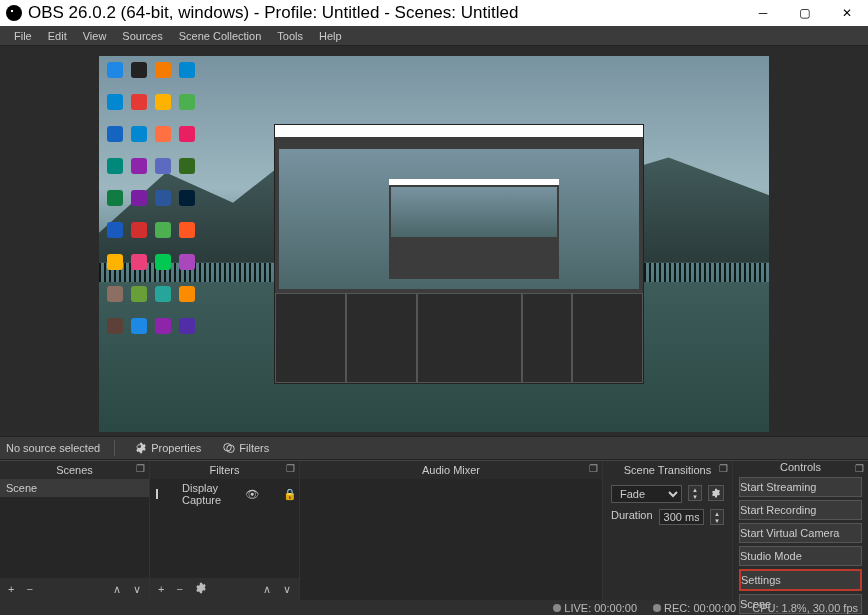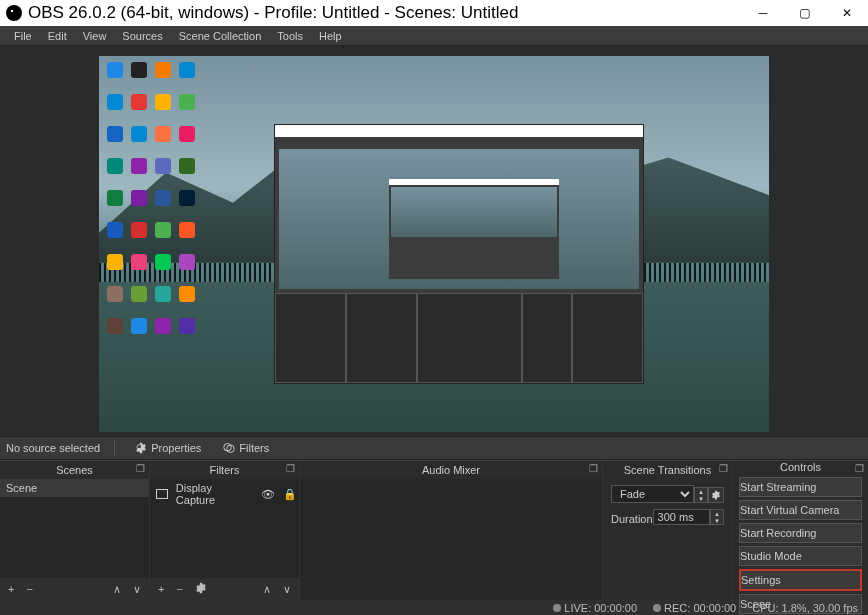--- a/index.html
+++ b/index.html
@@ -34,26 +34,26 @@
 .gear-icon,.filter-icon{width:12px;height:12px;display:inline-block;}
 .gear-icon svg,.filter-icon svg{width:100%;height:100%;fill:#ccc;}
 .panels { height:140px; display:flex; background:#2b2b2b; border-top:1px solid #444;}
 .panel { border-right:1px solid #333; display:flex; flex-direction:column; }
 .panel-header{height:18px;display:flex;align-items:center;justify-content:center;background:#2b2b2b;position:relative;font-size:11px;}
 .panel-header .popout{position:absolute;right:4px;top:2px;font-size:10px;color:#999;}
 .panel-body{flex:1;overflow:hidden;background:#262626;}
 .panel-footer{height:22px;display:flex;align-items:center;gap:4px;padding:0 4px;font-size:14px;color:#bbb;background:#2f2f2f;}
 .panel-footer .fbtn{padding:0 4px;cursor:default;}
 .scene-item{padding:3px 6px;background:#3a3a3a;}
-.source-item{padding:3px 6px;display:flex;align-items:center;gap:8px;}
+.source-item{padding:3px 6px;display:flex;align-items:center;gap:24px;}
 .source-item .monitor-icon{width:12px;height:10px;border:1px solid #ccc;}
 .eye-icon{margin-left:auto;width:14px;}
 .lock-icon{width:10px;color:#888;}
 .transition-body{padding:6px 8px;display:flex;flex-direction:column;gap:6px;}
-.trow{display:flex;align-items:flex-end;}
+.trow{display:flex;align-items:flex-start;gap:6px;}
 .trow select,.trow input{background:#222;border:1px solid #555;color:#ccc;padding:1px 4px;font-size:11px;}
 .tgear{width:16px;height:16px;display:flex;align-items:center;justify-content:center;border:1px solid #555;background:#333;}
 .spinb{display:flex;flex-direction:column;border:1px solid #555;}
 .spinb div{height:7px;width:12px;font-size:7px;line-height:7px;text-align:center;background:#333;}
 .controls-body{padding:4px 6px;display:flex;flex-direction:column;gap:3px;}
 .ctrl-btn{background:#3a3a3a;border:1px solid #555;padding:3px 0;text-align:left;font-size:11px;}
 .ctrl-btn.highlight{border:2px solid #c0392b;}
 .statusbar{height:15px;background:#2f2f2f;display:flex;align-items:center;justify-content:flex-end;gap:16px;padding:0 10px;font-size:10px;color:#bbb;}
 .dot{width:8px;height:8px;border-radius:50%;background:#888;display:inline-block;margin-right:3px;}
 </style>
@@ -246,22 +246,22 @@
     </div>
   </div>
 
   <div class="panel" style="width:135px;border-right:none">
     <div class="panel-header">
       <span>Controls</span>
       <span class="popout">❐</span>
     </div>
     <div class="controls-body">
       <div class="ctrl-btn">Start Streaming</div>
+      <div class="ctrl-btn">Start Recording</div>
       <div class="ctrl-btn">Start Virtual Camera</div>
-      <div class="ctrl-btn">Start Recording</div>
       <div class="ctrl-btn">Studio Mode</div>
       <div class="ctrl-btn highlight">Settings</div>
       <div class="ctrl-btn">Scene</div>
     </div>
   </div>
 
 </div>
 
 <div class="statusbar">
   <span><span class="dot"></span><span>LIVE: 00:00:00</span></span>

